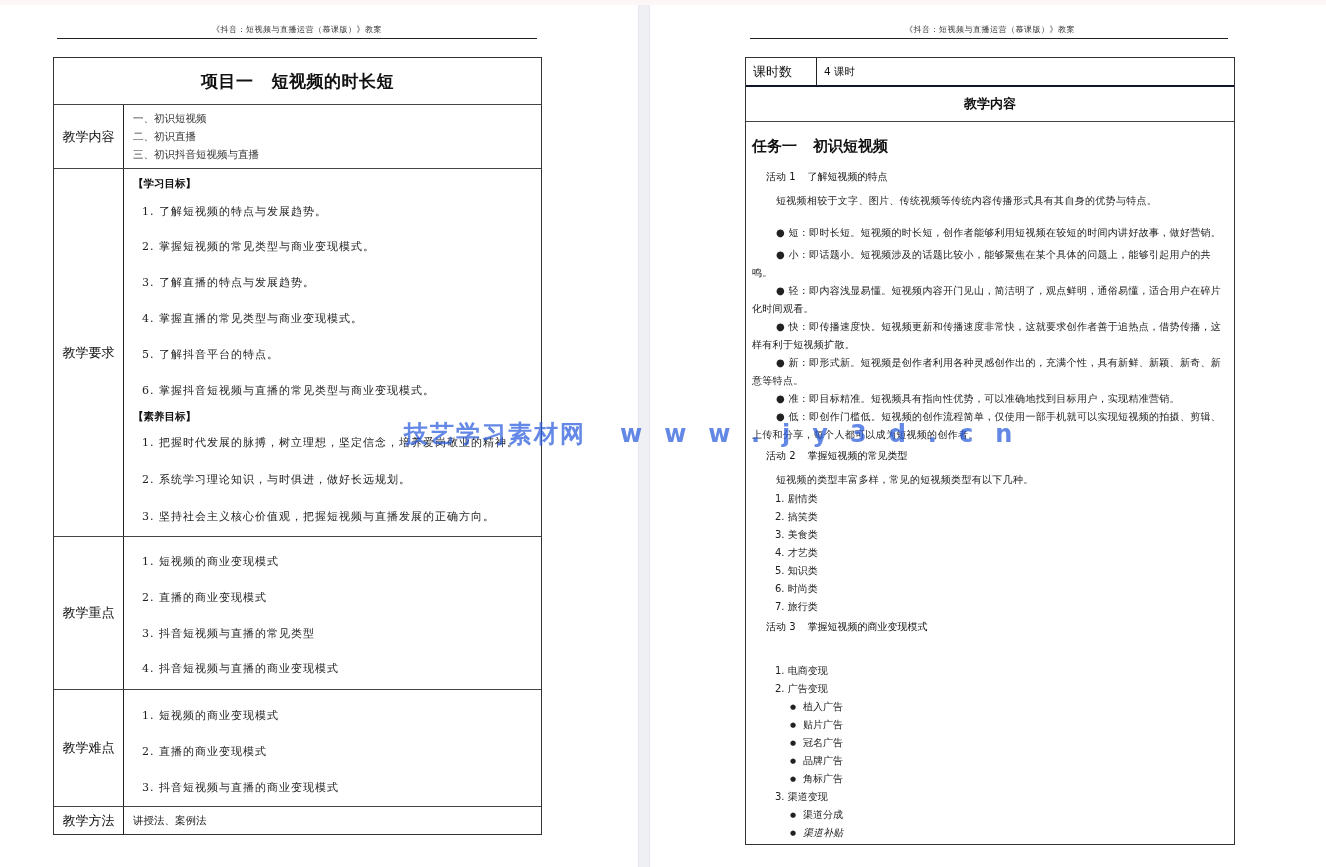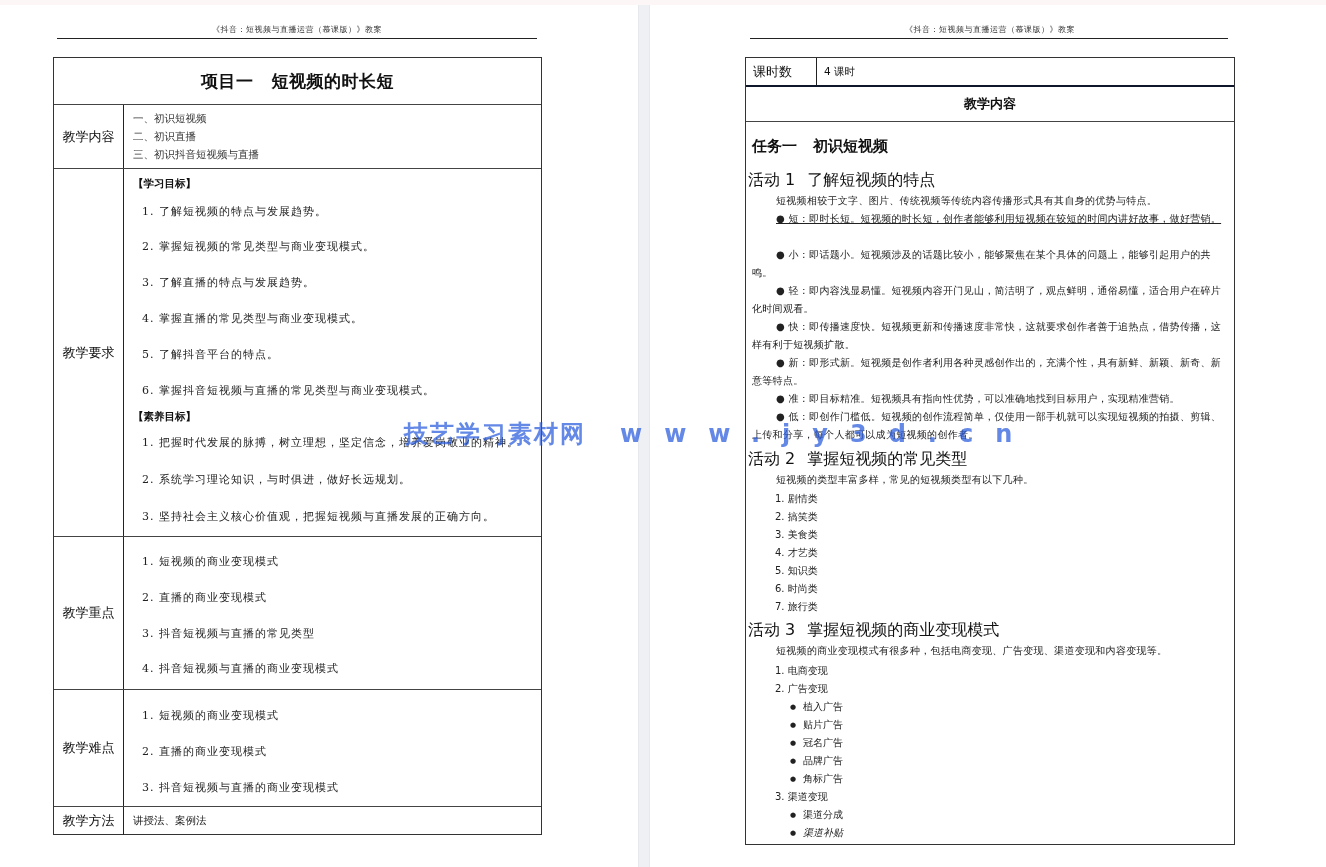--- a/index.html
+++ b/index.html
@@ -33,21 +33,21 @@
   
   .rtbl { position: absolute; left: 745px; top: 57px; width: 490px; height: 788px; border: 1px solid #333; }
   .r-row1 { position: absolute; left: 0; right: 0; top: 0; height: 29px; border-bottom: 2px solid #0f172a; }
   .r-row1 .lbl { position: absolute; left: 0; top: 0; bottom: 0; width: 71px; border-right: 1.5px solid #222; font-size: 13px; display: flex; align-items: center; padding-left: 7px; }
   .r-row1 .val { position: absolute; left: 72px; top: 0; bottom: 0; padding-left: 6px; font-size: 10.5px; display: flex; align-items: center; }
   .r-row2 { position: absolute; left: 0; right: 0; top: 29px; height: 35px; border-bottom: 1px solid #444; display: flex; align-items: center; justify-content: center; font-size: 13px; font-weight: bold; }
   .r-body { position: absolute; left: 0; right: 0; top: 65px; bottom: 0; padding: 0 6px; }
 
   .task-title { position: absolute; left: 6px; font-size: 15px; font-weight: bold; }
   .task-title .sp { display: inline-block; width: 16px; }
-  .activity { position: absolute; left: 2px; font-size: 16px; color: #111; }
+  .activity { position: absolute; left: 20px; font-size: 10px; color: #111; }
   .activity .sp { display: inline-block; width: 12px; }
   .para { position: absolute; left: 6px; right: 6px; font-size: 10px; line-height: 18px; color: #222; letter-spacing: 0.3px; }
   .indent { text-indent: 24px; }
   .li-num { position: absolute; left: 29px; font-size: 10px; color: #222; }
   .li-bullet { position: absolute; left: 44px; font-size: 10px; color: #222; }
   .li-bullet::before { content: "●"; font-size: 7px; margin-right: 7px; position: relative; top: -1px; }
 
   .watermark { position: absolute; left: 404px; top: 418px; font-size: 24px; font-weight: bold; color: rgba(40, 90, 220, 0.72); letter-spacing: 2px; white-space: nowrap; pointer-events: none; }
   .watermark .url { margin-left: 34px; letter-spacing: 22px; }
 </style>
@@ -138,21 +138,21 @@
 
   <div class="r-body">
     <div class="task-title" style="top:14px;">
       <span>任务一</span><span class="sp"></span><span>初识短视频</span>
     </div>
 
     <div class="activity" style="top:47px;">
       <span>活动 1</span><span class="sp"></span><span>了解短视频的特点</span>
     </div>
     <div class="para indent" style="top:69px;">短视频相较于文字、图片、传统视频等传统内容传播形式具有其自身的优势与特点。</div>
-    <div class="para indent" style="top:87px;text-decoration:underline;">● 短：即时长短。短视频的时长短，创作者能够利用短视频在较短的时间内讲好故事，做好营销。</div>
+    <div class="para indent" style="top:101px;">● 短：即时长短。短视频的时长短，创作者能够利用短视频在较短的时间内讲好故事，做好营销。</div>
     <div class="para indent" style="top:123px;">● 小：即话题小。短视频涉及的话题比较小，能够聚焦在某个具体的问题上，能够引起用户的共鸣。</div>
     <div class="para indent" style="top:159px;">● 轻：即内容浅显易懂。短视频内容开门见山，简洁明了，观点鲜明，通俗易懂，适合用户在碎片化时间观看。</div>
     <div class="para indent" style="top:195px;">● 快：即传播速度快。短视频更新和传播速度非常快，这就要求创作者善于追热点，借势传播，这样有利于短视频扩散。</div>
     <div class="para indent" style="top:231px;">● 新：即形式新。短视频是创作者利用各种灵感创作出的，充满个性，具有新鲜、新颖、新奇、新意等特点。</div>
     <div class="para indent" style="top:267px;">● 准：即目标精准。短视频具有指向性优势，可以准确地找到目标用户，实现精准营销。</div>
     <div class="para indent" style="top:285px;">● 低：即创作门槛低。短视频的创作流程简单，仅使用一部手机就可以实现短视频的拍摄、剪辑、上传和分享，每个人都可以成为短视频的创作者。</div>
 
     <div class="activity" style="top:326px;">
       <span>活动 2</span><span class="sp"></span><span>掌握短视频的常见类型</span>
     </div>
@@ -161,21 +161,20 @@
     <div class="li-num" style="top:387px;">2. 搞笑类</div>
     <div class="li-num" style="top:405px;">3. 美食类</div>
     <div class="li-num" style="top:423px;">4. 才艺类</div>
     <div class="li-num" style="top:441px;">5. 知识类</div>
     <div class="li-num" style="top:459px;">6. 时尚类</div>
     <div class="li-num" style="top:477px;">7. 旅行类</div>
 
     <div class="activity" style="top:497px;">
       <span>活动 3</span><span class="sp"></span><span>掌握短视频的商业变现模式</span>
     </div>
-    <div class="para indent" style="top:519px;">短视频的商业变现模式有很多种，包括电商变现、广告变现、渠道变现和内容变现等。</div>
     <div class="li-num" style="top:541px;">1. 电商变现</div>
     <div class="li-num" style="top:559px;">2. 广告变现</div>
     <div class="li-bullet" style="top:577px;">植入广告</div>
     <div class="li-bullet" style="top:595px;">贴片广告</div>
     <div class="li-bullet" style="top:613px;">冠名广告</div>
     <div class="li-bullet" style="top:631px;">品牌广告</div>
     <div class="li-bullet" style="top:649px;">角标广告</div>
     <div class="li-num" style="top:667px;">3. 渠道变现</div>
     <div class="li-bullet" style="top:685px;">渠道分成</div>
     <div class="li-bullet" style="top:703px;font-style:italic;">渠道补贴</div>

